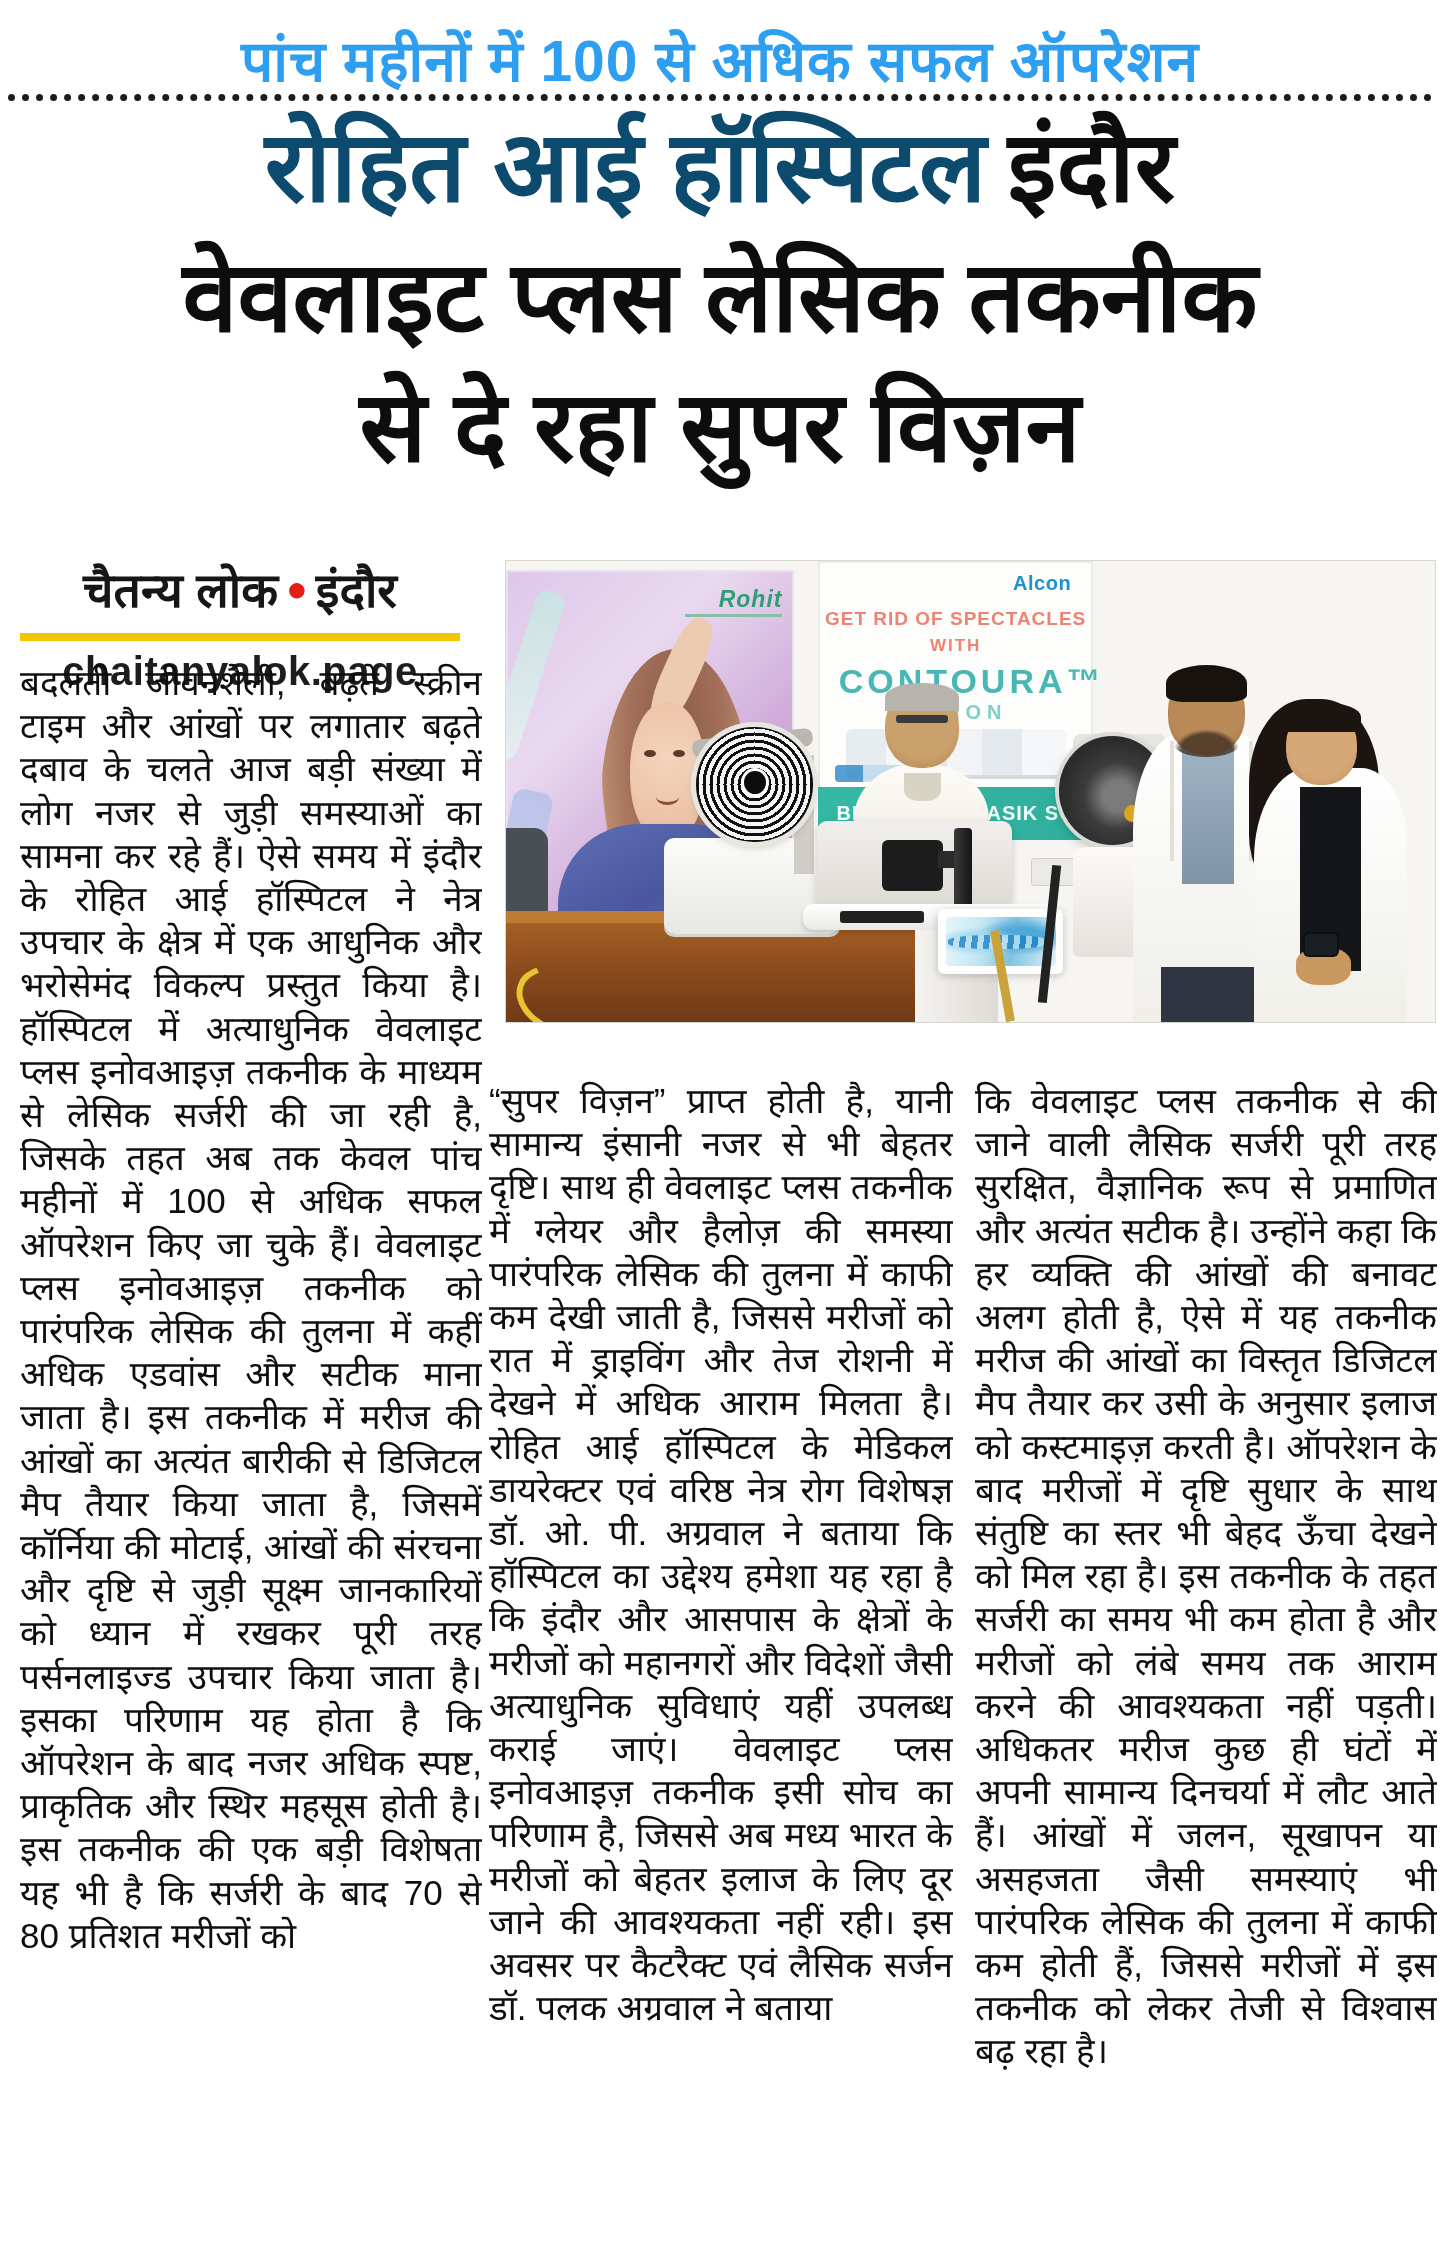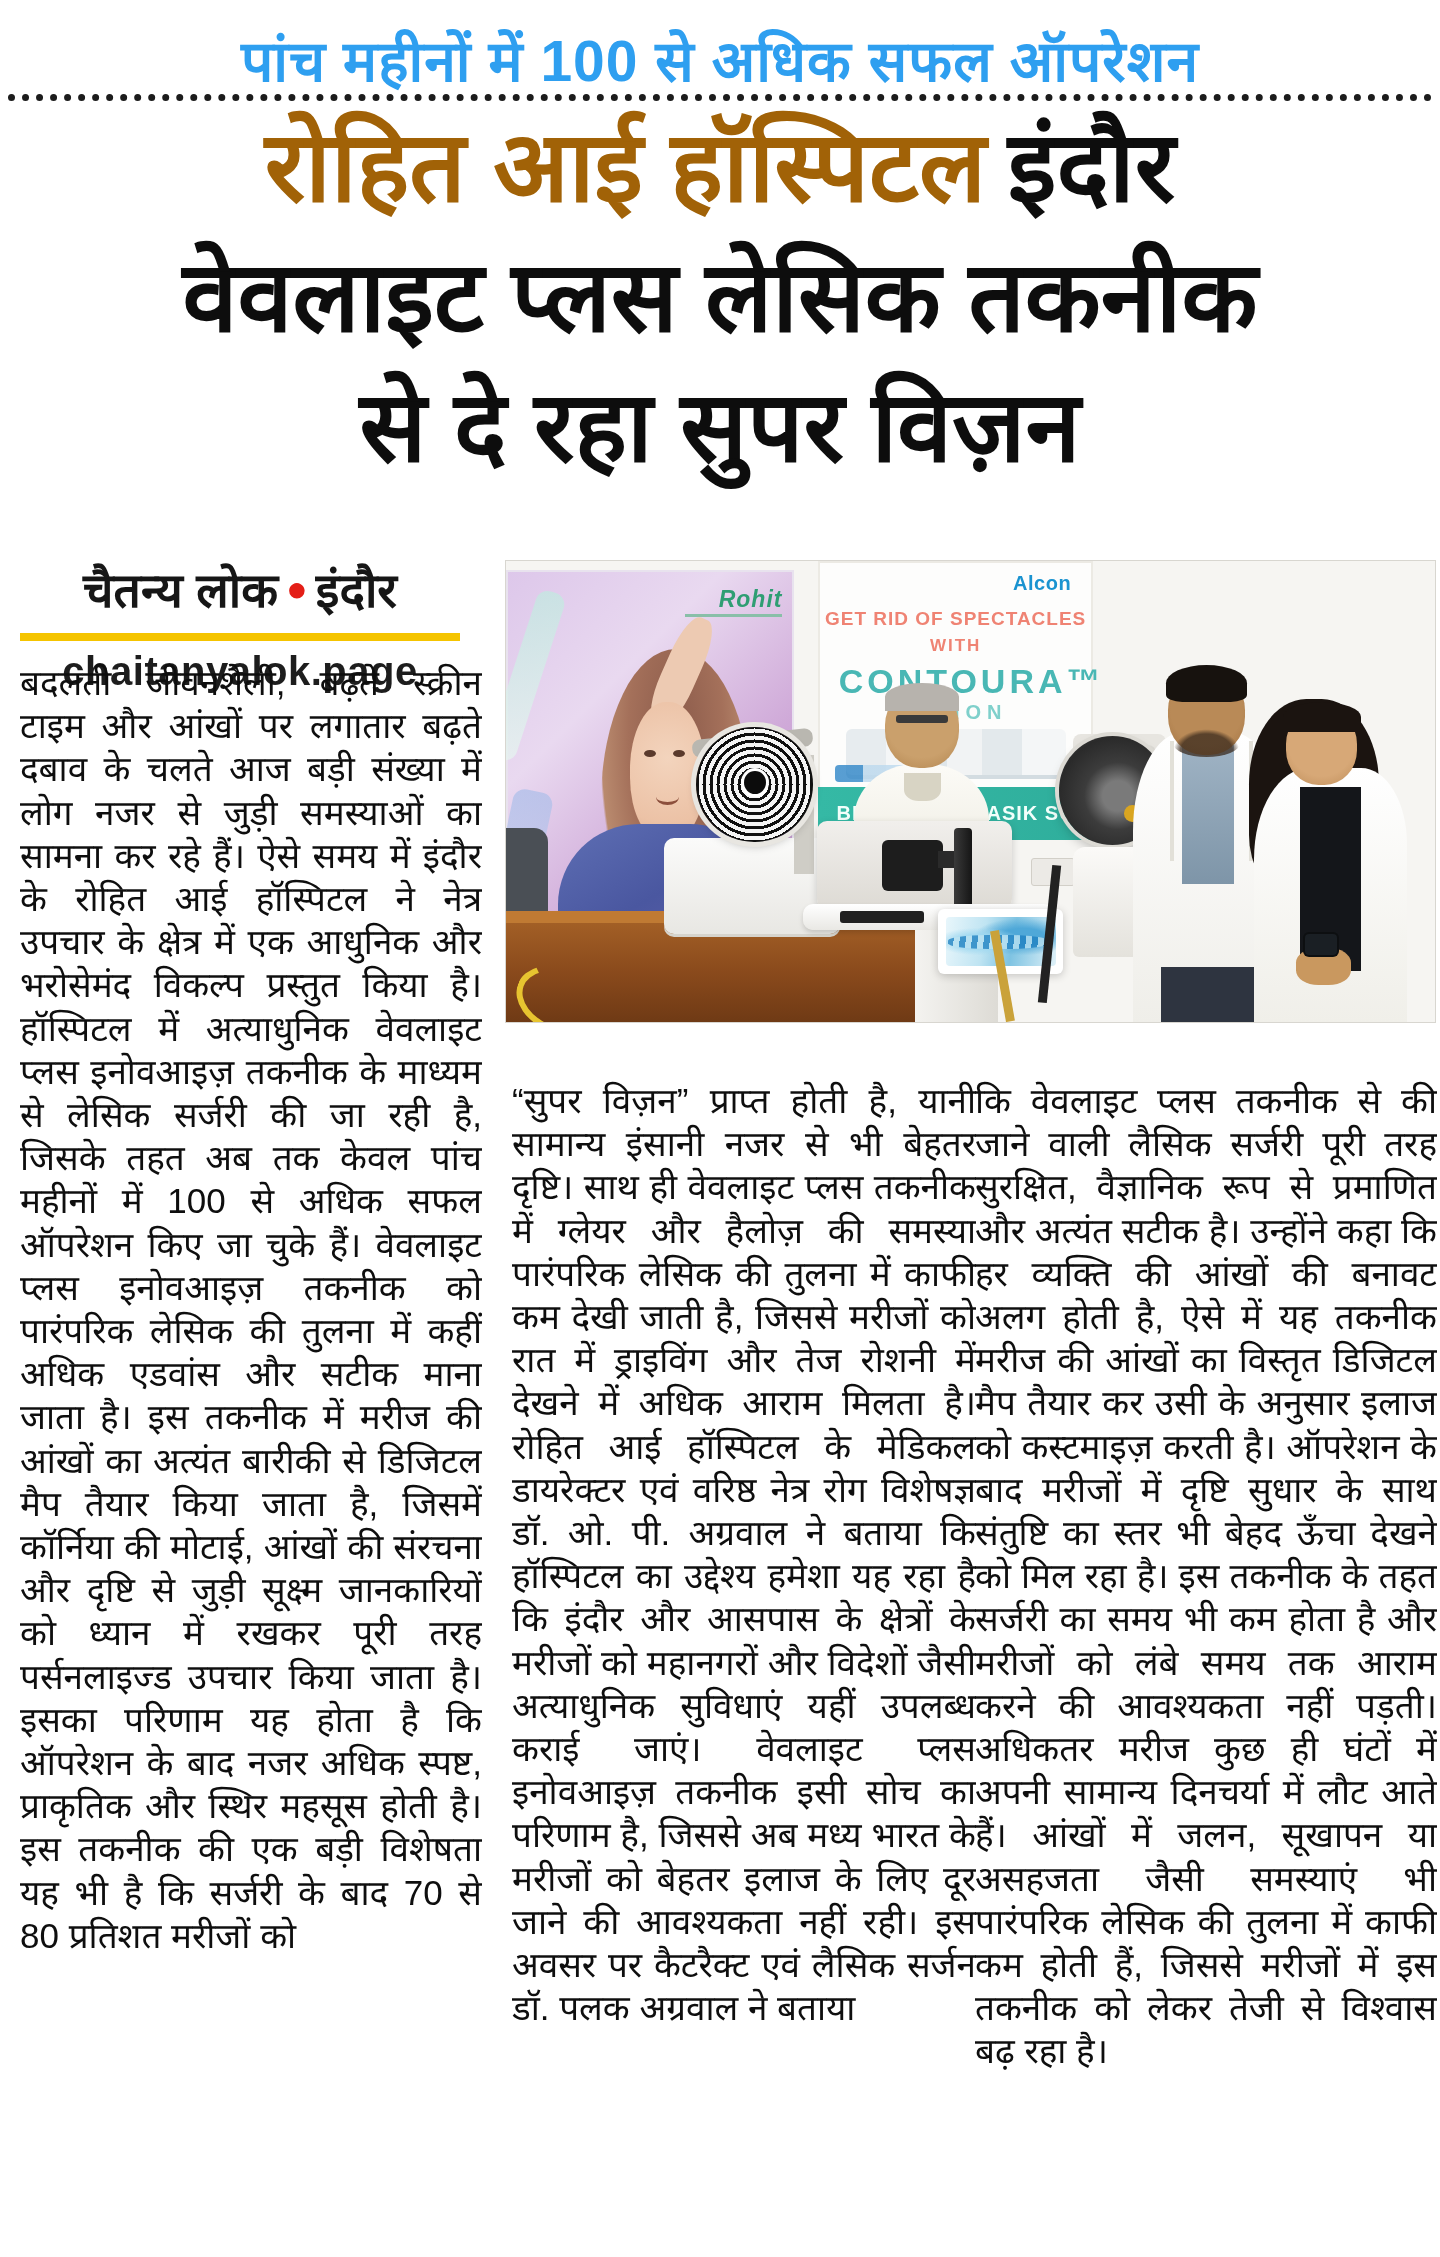--- a/index.html
+++ b/index.html
@@ -19,21 +19,21 @@
   .dotted-rule{
     top:94px;left:8px;width:1424px;height:0;
     border-bottom:7px dotted #1c1c1c;
   }
 
   
   .headline{
     top:102px;left:0;width:100%;text-align:center;
     font-size:99px;line-height:130px;font-weight:800;color:#0d0d0d;
   }
-  .headline .hl-pink{color:#a16207;}
+  .headline .hl-pink{color:#0c4a6e;}
   .headline .hl-black{margin-left:.22em;}
 
   
   .byline{left:20px;top:556px;width:440px;text-align:center;}
   .byline-name{font-size:48px;font-weight:700;color:#161616;white-space:nowrap;}
   .byline-dot{color:#e41e17;font-size:36px;vertical-align:6px;padding:0 8px;}
   .byline-rule{height:8px;background:#f5c400;margin-top:12px;}
   .byline-site{font-size:40px;font-weight:700;color:#1d1d1d;margin-top:8px;letter-spacing:.5px;}
 
   
@@ -141,21 +141,21 @@
   .doc2-hairfront{left:83.6%;top:30.5%;width:8.4%;height:6.5%;background:#1b1410;border-radius:50% 50% 0 0;}
   .doc2-watch{left:86%;top:81%;width:3.4%;height:4.5%;background:#1a1f24;border-radius:4px;box-shadow:0 0 0 2px #0d0f11;}
   .doc2-hands{left:85%;top:84%;width:6%;height:8%;background:#c9985f;border-radius:40%;}
 
   
   .col{
     font-size:35px;line-height:43.2px;text-align:justify;color:#0e0e0e;
     overflow:hidden;font-weight:500;
   }
   .col1{left:20px;top:661px;width:462px;height:1590px;}
-  .col2{left:489px;top:1079px;width:464px;height:1175px;margin-left:23px;}
+  .col2{left:489px;top:1079px;width:464px;height:1175px;}
   .col3{left:975px;top:1079px;width:462px;height:1175px;}
 </style>
 </head>
 <body>
 
 <div class="abs kicker">पांच महीनों में 100 से अधिक सफल ऑपरेशन</div>
 <div class="abs dotted-rule"></div>
 
 <h1 class="abs headline" style="margin:0;">
   <div>

